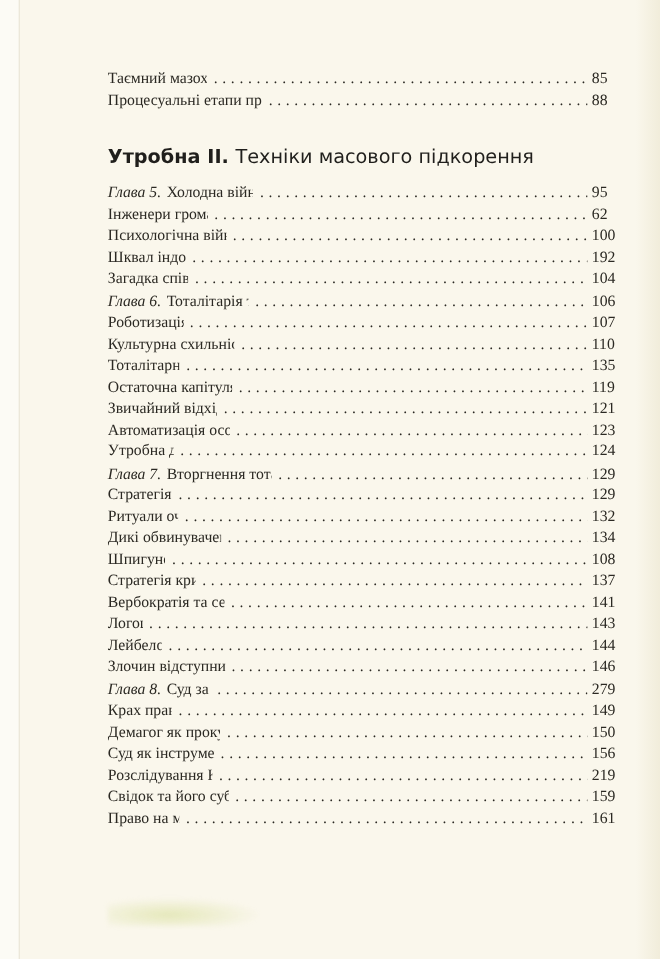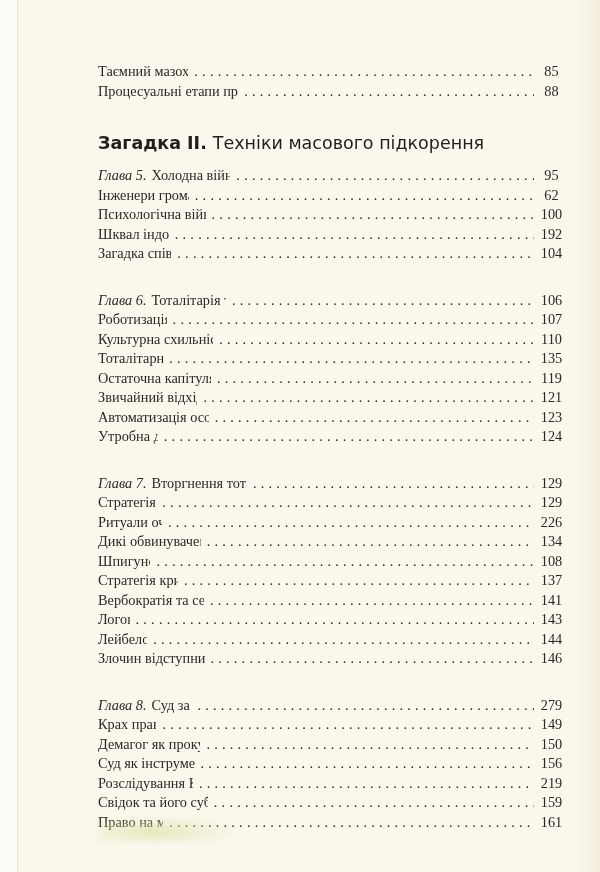--- a/index.html
+++ b/index.html
@@ -24,37 +24,37 @@
   }
   .stain {
     position:absolute; left:98px; top:816px; width:140px; height:26px;
     background:radial-gradient(ellipse at 40% 60%, rgba(222,227,170,.75) 0%, rgba(222,227,170,0) 70%);
     filter:blur(2px);
   }
   .toc {
     position:absolute; left:98px; top:62px; width:467px;
   }
   .section { margin:0; }
-  .section + .section { margin-top:27px; }
+  .section + .section { margin-top:1px; }
   .row {
     display:flex; align-items:baseline;
     height:19.5px; line-height:19.5px;
     font-size:14.3px; white-space:nowrap;
   }
   .ch-label { font-style:italic; margin-right:5px; flex:0 0 auto; }
   .title { flex:0 1 auto; overflow:hidden; }
   .leader {
     flex:1 1 auto; overflow:hidden; white-space:nowrap;
     margin:0 4px 0 6px; min-width:10px;
   }
   .leader::after {
     content:"....................................................................................";
     letter-spacing:4.2px; color:#2b2923; font-size:14.3px;
   }
-  .pg { flex:0 0 auto; min-width:27px; text-align:center; }
+  .pg { flex:0 0 auto; min-width:27px; text-align:left; }
   .part-heading {
     margin-top:30px; margin-bottom:11px;
     height:24px; line-height:24px;
     font-family:"DejaVu Sans","Liberation Sans",sans-serif;
     font-size:17.5px; color:#201f1c;
   }
   .part-heading .ph-label { font-weight:700; margin-right:6px; }
   .part-heading .ph-title { font-weight:400; }
 </style>
 </head>
@@ -70,21 +70,21 @@
         <span class="pg">85</span>
       </div>
       <div class="row">
         <span class="title">Процесуальні етапи промивання мізків і ментициду</span>
         <span class="leader"></span>
         <span class="pg">88</span>
       </div>
     </div>
 
     <div class="part-heading">
-      <span class="ph-label">Загадка II.</span><span class="ph-title">Техніки масового підкорення</span>
+      <span class="ph-label">Утробна II.</span><span class="ph-title">Техніки масового підкорення</span>
     </div>
 
     <div class="section" style="margin-top:0">
       <div class="row">
         <span class="ch-label">Глава 5.</span>
         <span class="title">Холодна війна проти розуму</span>
         <span class="leader"></span>
         <span class="pg">95</span>
       </div>
       <div class="row">
@@ -161,21 +161,21 @@
         <span class="pg">129</span>
       </div>
       <div class="row">
         <span class="title">Стратегія терору</span>
         <span class="leader"></span>
         <span class="pg">129</span>
       </div>
       <div class="row">
         <span class="title">Ритуали очищення</span>
         <span class="leader"></span>
-        <span class="pg">226</span>
+        <span class="pg">132</span>
       </div>
       <div class="row">
         <span class="title">Дикі обвинувачення і чорна магія</span>
         <span class="leader"></span>
         <span class="pg">134</span>
       </div>
       <div class="row">
         <span class="title">Шпигуноманія</span>
         <span class="leader"></span>
         <span class="pg">108</span>

